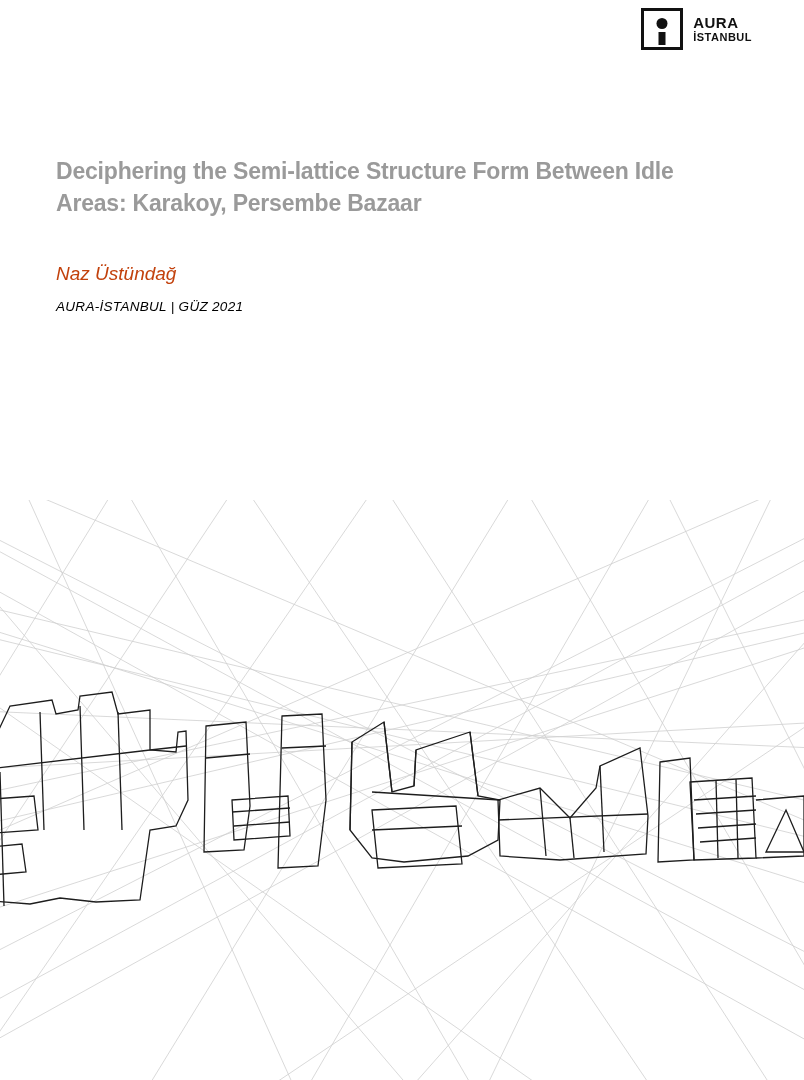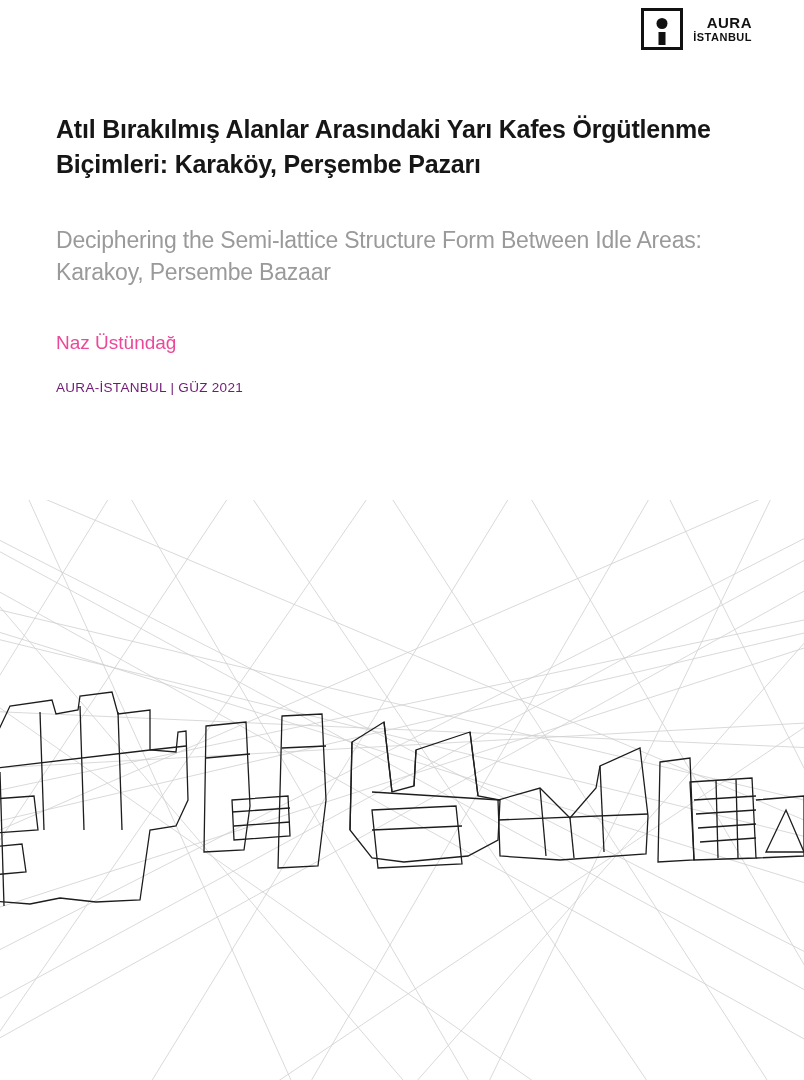--- a/index.html
+++ b/index.html
@@ -54,21 +54,20 @@
   }
   .logo-text {
     line-height: 1.0;
     font-weight: bold;
     letter-spacing: 0.5px;
   }
   .logo-text .line1 {
     font-size: 15px;
     color: #111111;
     display: block;
-    text-align: right;
   }
   .logo-text .line2 {
     font-size: 11px;
     color: #111111;
     display: block;
     margin-top: 2px;
   }
 
   
   .text-block {
@@ -80,46 +79,48 @@
   .title-tr {
     font-size: 25px;
     font-weight: bold;
     line-height: 1.38;
     color: #161616;
     margin: 0;
     letter-spacing: -0.2px;
   }
   .title-en {
     font-size: 23px;
-    font-weight: normal;
+    font-weight: bold;
     line-height: 1.38;
     color: #9a9a9a;
     margin: 44px 0 0 0;
     letter-spacing: -0.2px;
   }
   .author {
     font-size: 19px;
-    color: #ec4899;
+    font-style: italic;
+    color: #c2410c;
     margin: 44px 0 0 0;
     letter-spacing: 0px;
   }
   .instructors {
     font-size: 15.5px;
     font-style: italic;
     color: #1b1b1b;
     margin: 11px 0 0 0;
   }
   .instructors .muted {
     color: #9a9a9a;
   }
   .institution {
     font-size: 13.5px;
-    color: #701a75;
-    margin: 26px 0 0 0;
+    color: #000000;
+    margin: 14px 0 0 0;
     letter-spacing: 0.3px;
+    font-style: italic;
   }
 
   
   .drawing {
     position: absolute;
     left: 0;
     top: 500px;
     width: 804px;
     height: 580px;
   }
@@ -135,21 +136,20 @@
     <span class="dot"></span>
     <span class="stem"></span>
   </div>
   <div class="logo-text">
     <span class="line1">AURA</span>
     <span class="line2">İSTANBUL</span>
   </div>
 </div>
 
 <div class="text-block">
-  <h1 class="title-tr">Atıl Bırakılmış Alanlar Arasındaki Yarı Kafes Örgütlenme Biçimleri: Karaköy, Perşembe Pazarı</h1>
   <h2 class="title-en">Deciphering the Semi-lattice Structure Form Between Idle Areas: Karakoy, Persembe Bazaar</h2>
   <p class="author">Naz Üstündağ</p>
   <p class="institution">AURA-İSTANBUL | GÜZ 2021</p>
 </div>
 
 <div class="drawing">
   <svg width="804" height="580" viewBox="0 0 804 580" xmlns="http://www.w3.org/2000/svg">
 
     <g stroke="#cfcfcf" stroke-width="0.8" fill="none">
       <line x1="-40" y1="30" x2="860" y2="520"></line>

